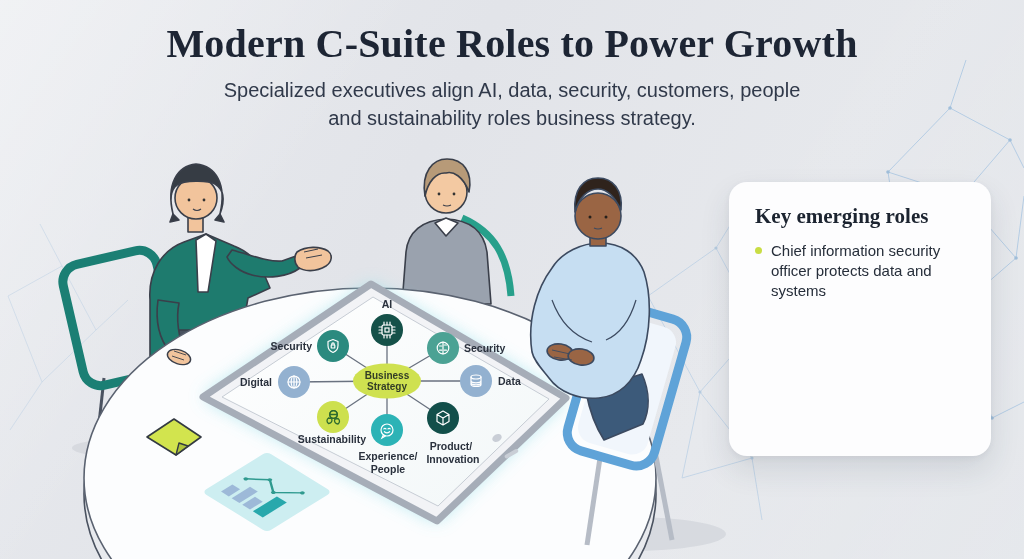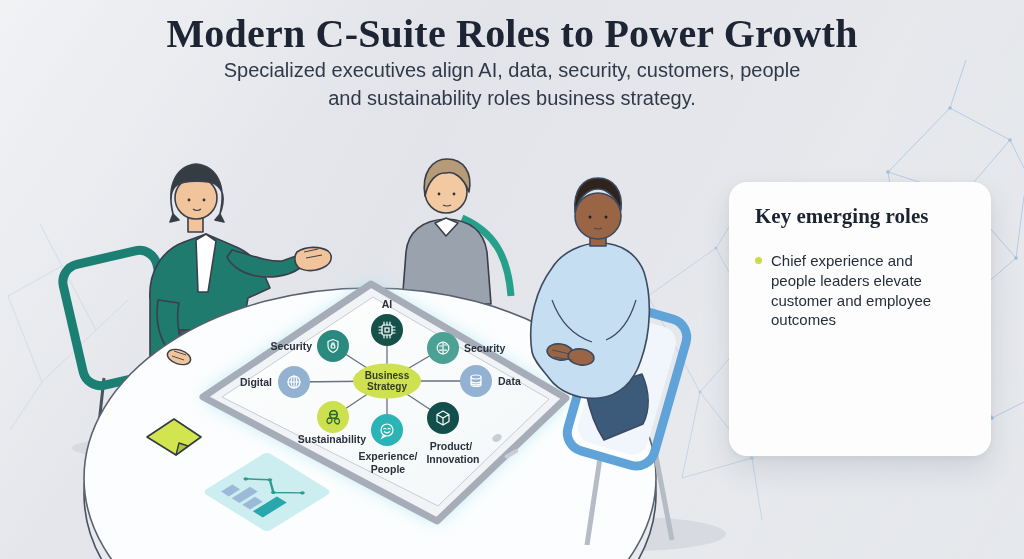--- a/index.html
+++ b/index.html
@@ -4,34 +4,34 @@
 <style>
   html,body{margin:0;padding:0;}
   .stage{
     position:relative;width:1024px;height:559px;overflow:hidden;
     background:linear-gradient(118deg,#e9ebef 0%,#e2e4e9 38%,#e6e8ec 70%,#e0e3e8 100%);
     font-family:"Liberation Sans",sans-serif;
   }
   .sheen{position:absolute;inset:0;pointer-events:none;
     background:linear-gradient(125deg,rgba(255,255,255,.35) 0%,rgba(255,255,255,0) 30%,rgba(255,255,255,0) 60%,rgba(255,255,255,.18) 100%);}
   .illustration{position:absolute;left:0;top:0;}
-  .header{position:absolute;left:0;top:10px;width:100%;text-align:center;z-index:5;}
+  .header{position:absolute;left:0;top:20px;width:100%;text-align:center;z-index:5;}
   .title{
     font-family:"Liberation Serif","DejaVu Serif",serif;
     font-weight:bold;font-size:40px;color:#1d2534;letter-spacing:.2px;
   }
-  .subtitle{font-size:20px;line-height:1.38;color:#30394a;}
+  .subtitle{margin-top:10px;font-size:20px;line-height:1.38;color:#30394a;}
   .panel{
     position:absolute;left:729px;top:182px;width:212px;min-height:228px;z-index:6;
     background:#fdfdfe;border-radius:18px;padding:22px 24px 24px 26px;
     box-shadow:0 14px 30px rgba(45,55,75,.12),0 2px 6px rgba(45,55,75,.06);
   }
   .panel-title{
     font-family:"Liberation Serif","DejaVu Serif",serif;
-    font-weight:bold;font-size:21px;color:#1c2430;margin:0 0 22px 0;
+    font-weight:bold;font-size:21px;color:#1c2430;margin:0 0 12px 0;
   }
   .bullet-list{display:flex;flex-direction:column;gap:15px;}
   .bullet-item{display:flex;align-items:flex-start;gap:9px;}
   .bullet-dot{flex:0 0 auto;width:7px;height:7px;border-radius:50%;background:#c9dd44;margin-top:6px;}
   .bullet-text{font-size:15px;line-height:1.32;color:#262e3a;width:176px;}
   svg text{font-family:"Liberation Sans",sans-serif;}
   .node-label{font-size:10.5px;font-weight:bold;fill:#2a313d;}
   .hub-label{font-size:10px;font-weight:bold;fill:#333d26;}
 </style>
 </head>
@@ -272,17 +272,17 @@
       <div>Specialized executives align AI, data, security, customers, people</div>
       <div>and sustainability roles business strategy.</div>
     </div>
   </div>
 
   <div class="panel">
     <div class="panel-title">Key emerging roles</div>
     <div class="bullet-list">
       <div class="bullet-item">
         <span class="bullet-dot"></span>
-        <span class="bullet-text">Chief experience and people leaders elevate customer and employee outcomes</span>
+        <span class="bullet-text">Chief information security officer protects data and systems</span>
       </div>
     </div>
   </div>
 </div>
 
 </body></html>

